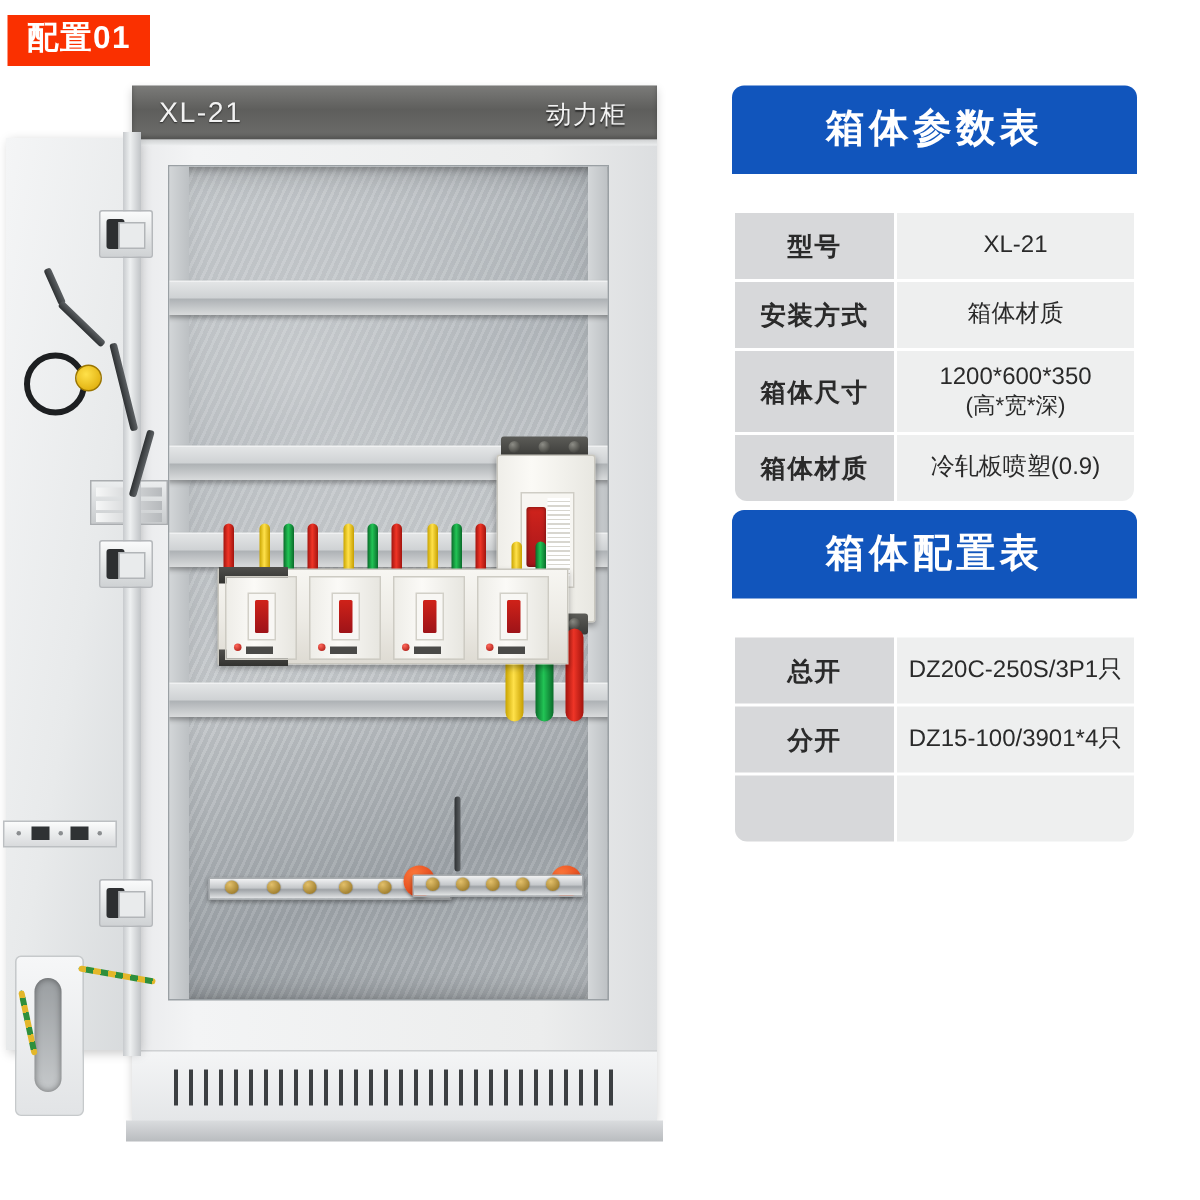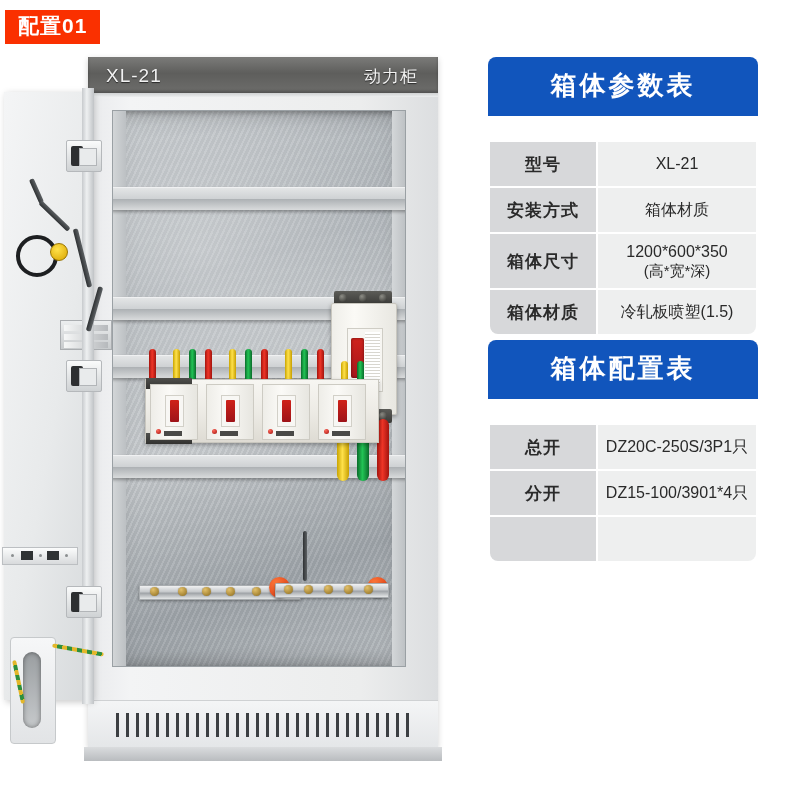--- a/index.html
+++ b/index.html
@@ -438,21 +438,21 @@
     </tr>
     <tr class="tall">
       <td class="k">箱体尺寸</td>
       <td class="v">
         <span>1200*600*350</span>
         <span class="sub2">(高*宽*深)</span>
       </td>
     </tr>
     <tr class="last">
       <td class="k">箱体材质</td>
-      <td class="v">冷轧板喷塑(1.5)</td>
+      <td class="v">冷轧板喷塑(0.9)</td>
     </tr>
   </tbody>
     </table>
 
   <div class="gap"></div>
 
   <div class="tbl-head">箱体配置表</div>
   <table class="tbl">
     <tbody>
         <tr>

